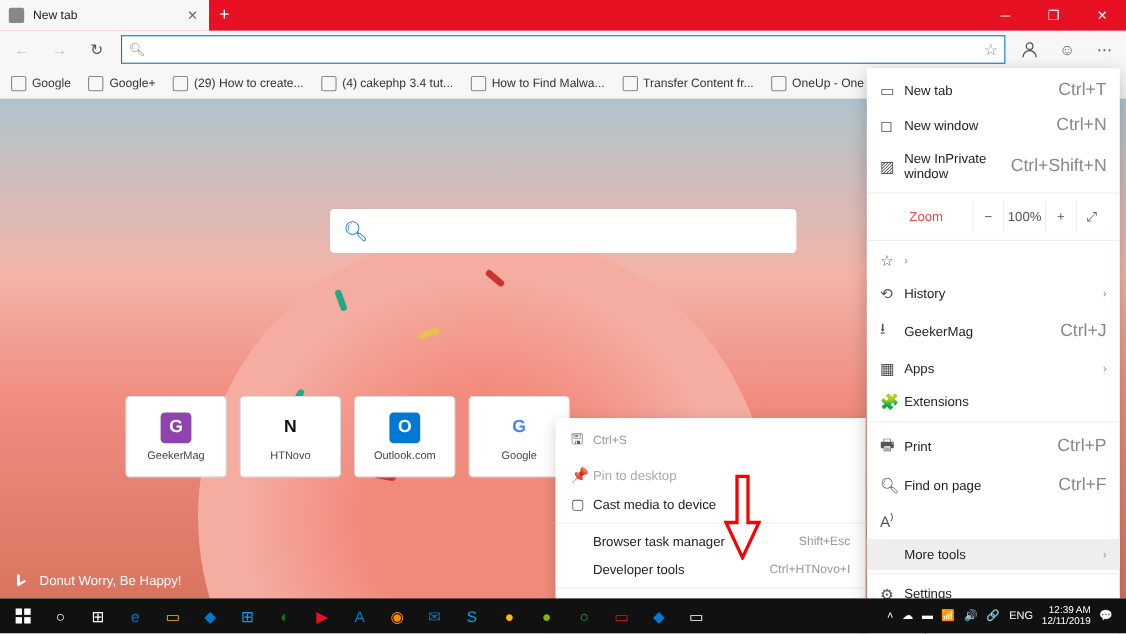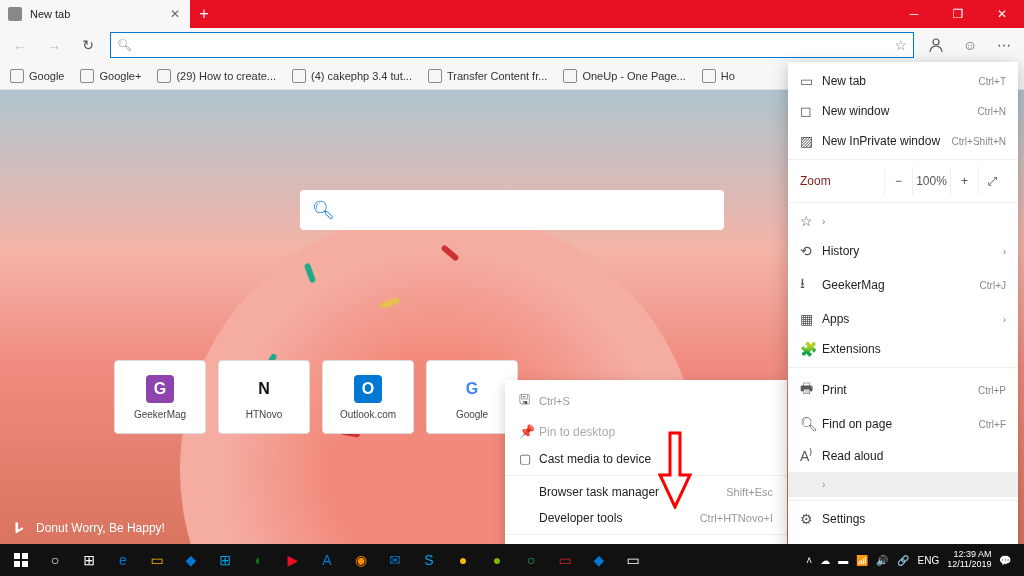--- a/index.html
+++ b/index.html
@@ -54,25 +54,25 @@
 .sm-item .lbl { flex:1; }
 .sm-item .sc { font-size:11px; color:#999; }
 .sm-sep { height:1px; background:#eee; margin:3px 0; }
 
 
 .mainmenu { position:absolute; top:62px; right:6px; width:230px; background:#fff; box-shadow:0 4px 16px rgba(0,0,0,0.25); z-index:60; padding:4px 0; }
 .mm-item { display:flex; align-items:center; padding:7px 12px; font-size:12px; color:#222; cursor:pointer; }
 .mm-item.active { background:#eee; }
 .mm-item .ic { width:22px; font-size:14px; color:#555; display:flex; }
 .mm-item .lbl { flex:1; }
-.mm-item .sc { font-size:10px; color:#888; }
+.mm-item .sc { font-size:16px; color:#888; }
 .mm-item .ar { font-size:10px; color:#888; }
 .mm-sep { height:1px; background:#eee; margin:3px 0; }
 .mm-zoom { display:flex; align-items:center; padding:4px 12px; font-size:12px; }
-.mm-zoom .lbl { flex:1; color:#7f1d1d; }
+.mm-zoom .lbl { flex:1; color:#ef4444;text-align:center; }
 .mm-zoom .zb { width:28px; height:28px; display:flex; align-items:center; justify-content:center; border-left:1px solid #eee; cursor:pointer; color:#555; }
 
 
 .arrow { position:absolute; top:431px; left:658px; z-index:70; color:#ff0000; }
 
 
 .taskbar { position:absolute; bottom:0; left:0; right:0; height:32px; background:#111; display:flex; align-items:center; padding:0 4px; gap:0; z-index:100; }
 .tb-item { width:34px; height:32px; display:flex; align-items:center; justify-content:center; color:#fff; font-size:14px; cursor:pointer; }
 .tb-spacer { flex:1; }
 .tray { display:flex; align-items:center; gap:8px; padding:0 8px; color:#fff; font-size:10px; }
@@ -127,20 +127,24 @@
   <div class="bm">
       <span class="ic"></span>
       <span>(29) How to create...</span>
     </div>
   <div class="bm">
       <span class="ic"></span>
       <span>(4) cakephp 3.4 tut...</span>
     </div>
   <div class="bm">
       <span class="ic"></span>
+      <span>How to Find Malwa...</span>
+    </div>
+  <div class="bm">
+      <span class="ic"></span>
       <span>Transfer Content fr...</span>
     </div>
   <div class="bm">
       <span class="ic"></span>
       <span>OneUp - One Page...</span>
     </div>
   <div class="bm">
       <span class="ic"></span>
       <span>Ho</span>
     </div>
@@ -276,24 +280,24 @@
       <span class="lbl">Print</span>
       <span class="sc">Ctrl+P</span>
     </div>
   <div class="mm-item">
       <span class="ic">🔍︎</span>
       <span class="lbl">Find on page</span>
       <span class="sc">Ctrl+F</span>
     </div>
   <div class="mm-item">
       <span class="ic">A⁾</span>
-      <span class="lbl">Read aloud</span>
     </div>
   <div class="mm-item active">
       <span class="ic"></span>
+      <span class="lbl">More tools</span>
       <span class="ar">›</span>
     </div>
   <div class="mm-sep"></div>
   <div class="mm-item">
       <span class="ic">⚙</span>
       <span class="lbl">Settings</span>
     </div>
   <div class="mm-item">
       <span class="ic">?</span>
       <span class="lbl">Help and feedback</span>

